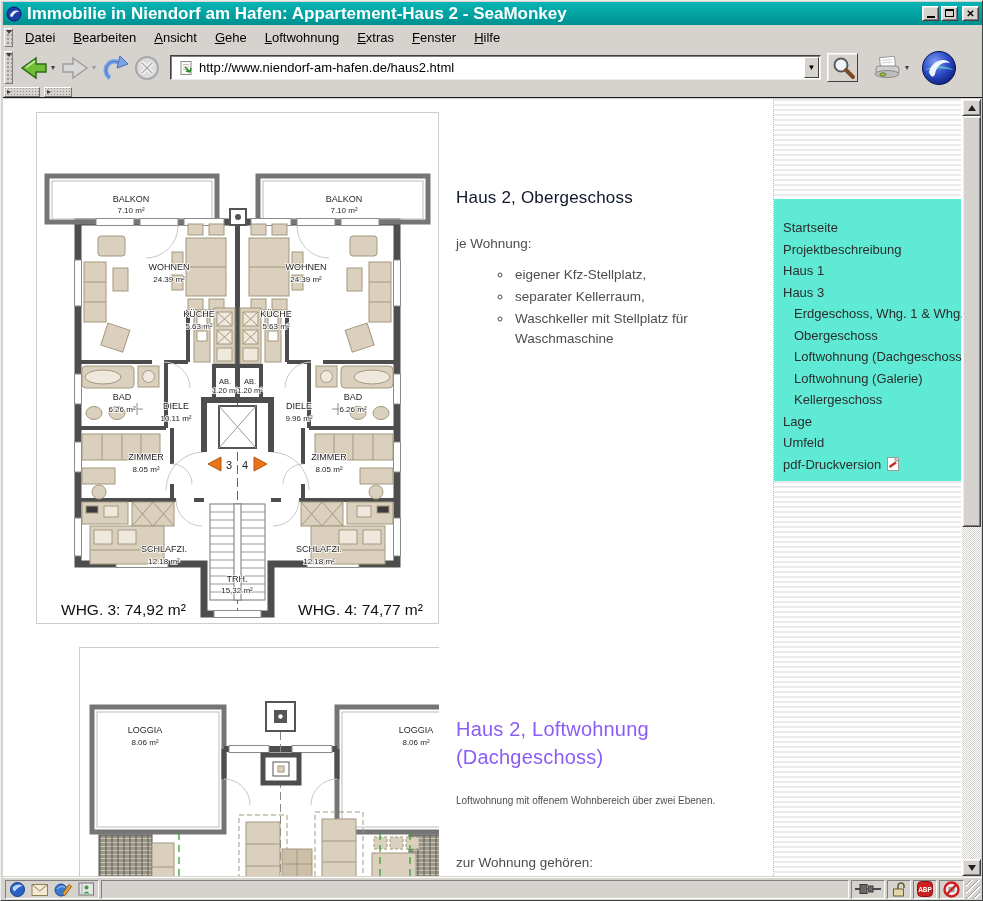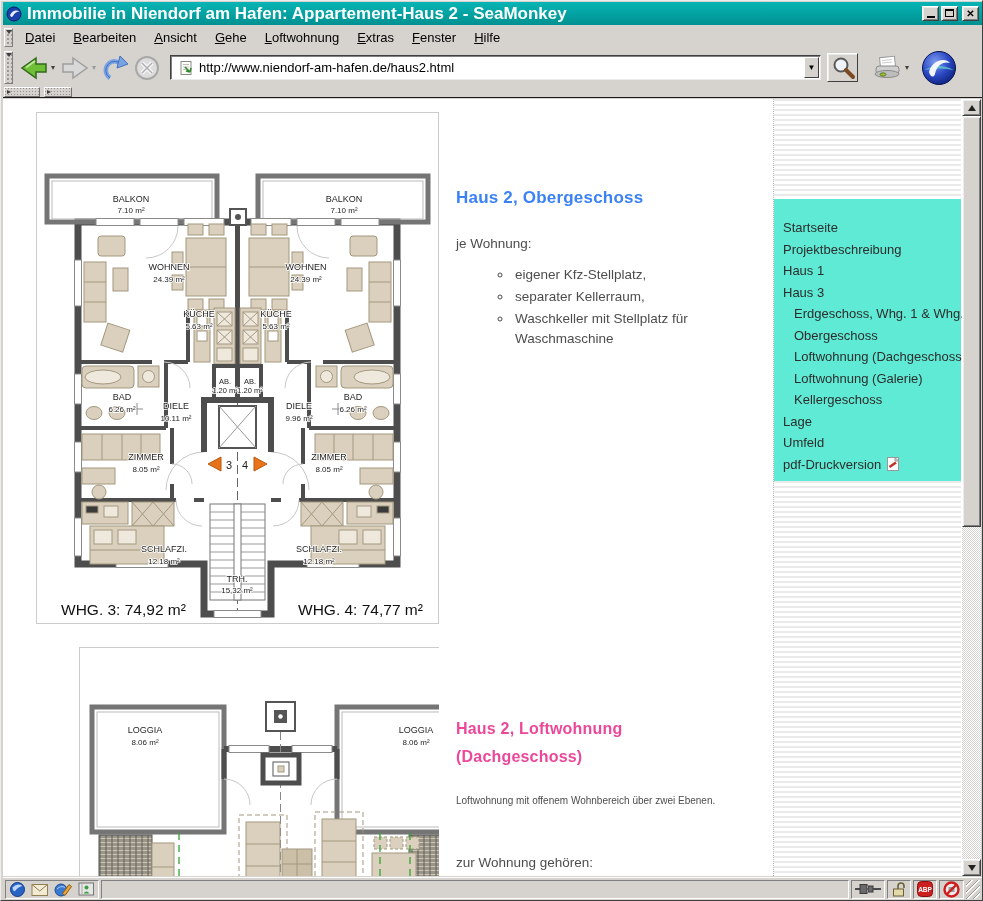--- a/index.html
+++ b/index.html
@@ -42,26 +42,26 @@
   .ctab1{left:1px;width:36px;}
   .ctab2{left:41px;width:28px;}
 
   
   .viewport{position:absolute;left:2px;top:98px;width:959px;height:777px;background:#fff;overflow:hidden;}
 
   .plan{position:absolute;background:#fff;}
   .plan1{left:33px;top:13px;width:403px;height:512px;}
   .plan2{left:33px;top:548px;width:403px;height:230px;overflow:hidden;padding-left:43px;}
 
-  .h1a{position:absolute;left:453px;top:89px;width:303px;font-size:17px;font-weight:bold;color:#3b82f6;letter-spacing:.2px;}
+  .h1a{position:absolute;left:453px;top:89px;width:303px;font-size:17px;font-weight:normal;color:#0f172a;letter-spacing:.2px;}
   .intro{position:absolute;left:453px;top:137px;font-size:13.5px;color:#4d4d4d;}
   .bullets{position:absolute;left:453px;top:156px;width:300px;}
   .bullets ul{margin:10px;padding:0 0 0 47px;font-size:13.5px;color:#4d4d4d;}
   .bullets li{list-style:circle;line-height:20px;margin-bottom:2px;padding-left:2px;}
-  .h2a{position:absolute;left:453px;top:616px;width:250px;font-size:16px;font-weight:bold;color:#ec4899;line-height:28px;letter-spacing:.2px;}
+  .h2a{position:absolute;left:453px;top:616px;width:250px;font-size:20px;font-weight:normal;color:#8b5cf6;line-height:28px;letter-spacing:.2px;}
   .para2{position:absolute;left:453px;top:688px;width:303px;font-size:10px;color:#4d4d4d;line-height:28px;text-align:justify;}
   .outro{position:absolute;left:453px;top:756px;font-size:13.5px;color:#4d4d4d;}
 
   
   .side{position:absolute;left:770px;top:0;width:188px;height:777px;border-left:1px dotted #b8b8b8;}
   .stripes{background:repeating-linear-gradient(180deg,#eaeaea 0 2px,#ffffff 2px 5px);}
   .side-top{position:absolute;left:0;right:0;top:0;height:100px;}
   .side-navblock{position:absolute;left:0;right:0;top:100px;height:282px;background:#5eead4;padding-top:18px;}
   .side-bottom{position:absolute;left:0;right:0;top:382px;bottom:0;}
   .side-item{font-size:13px;color:#2d2d2d;height:21.5px;line-height:21.5px;padding-left:9px;white-space:nowrap;cursor:pointer;display:flex;align-items:center;gap:5px;}

